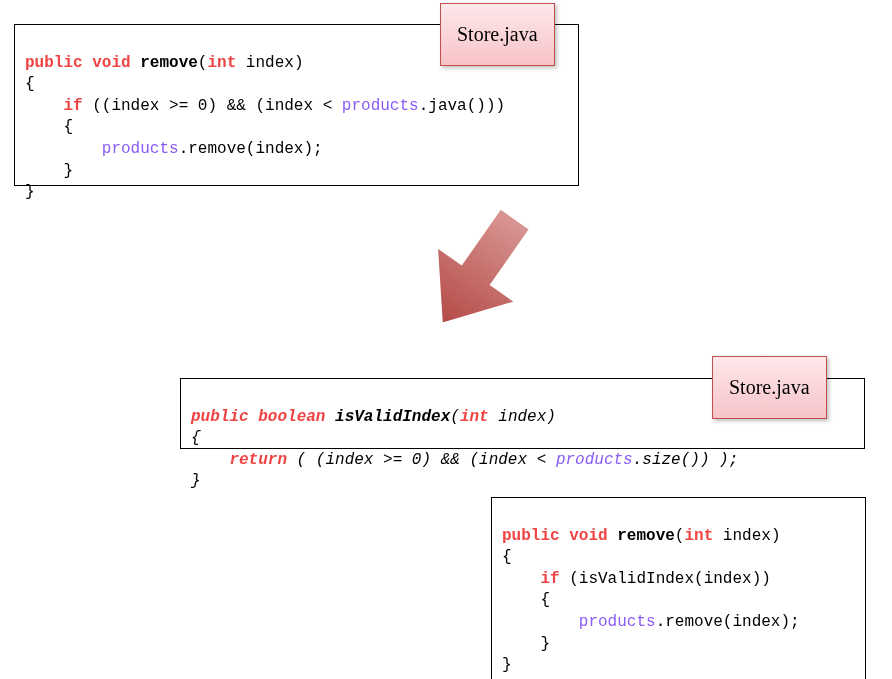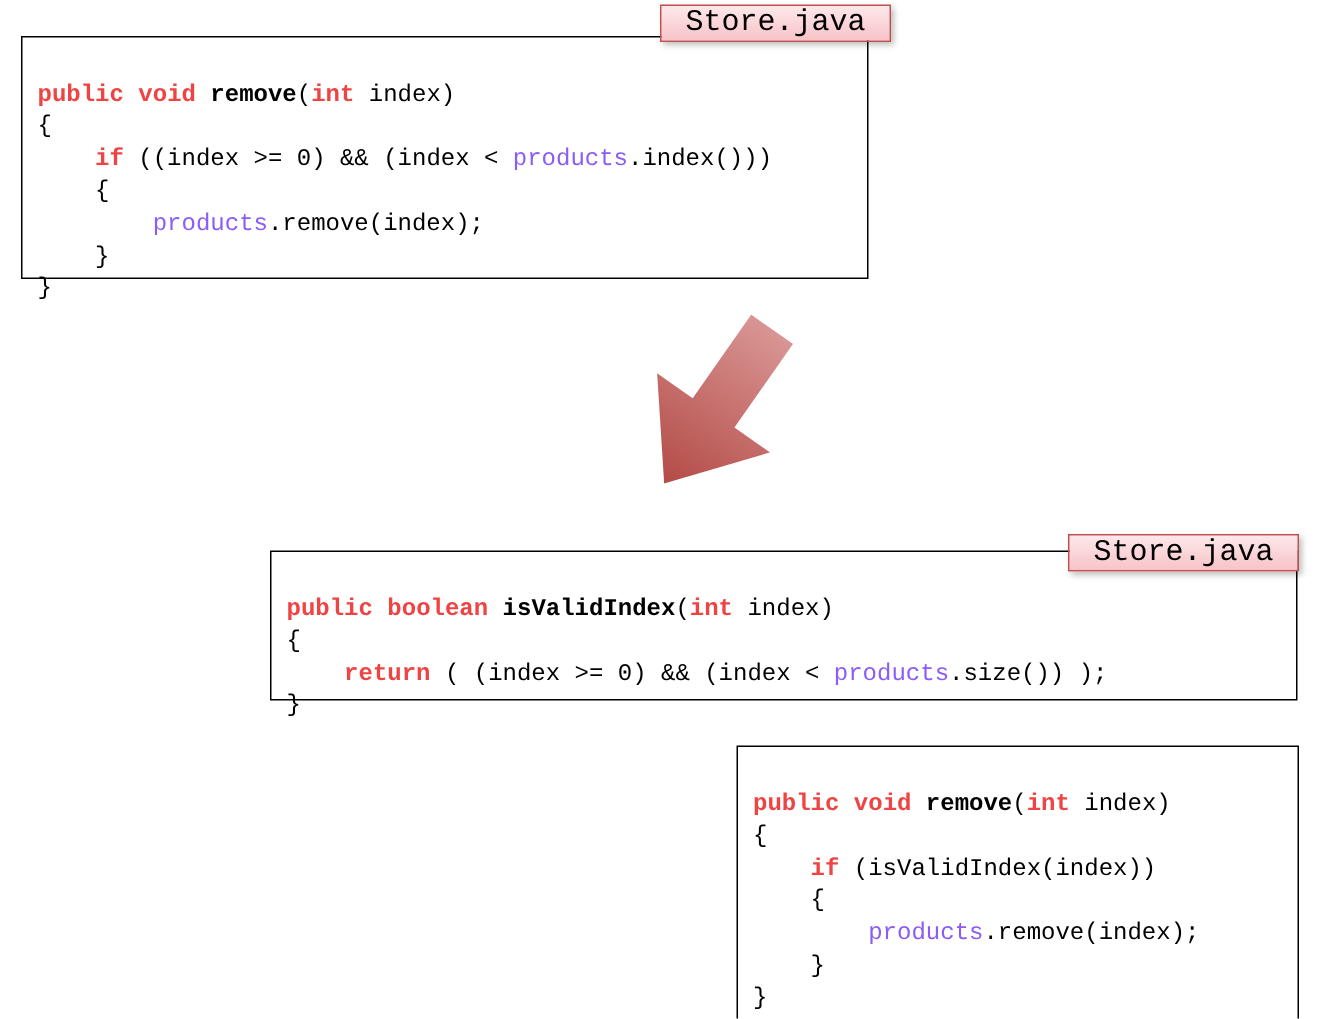--- a/index.html
+++ b/index.html
@@ -19,40 +19,40 @@
     padding: 6px 10px 6px 10px;
     white-space: pre;
     line-height: 1.35;
     box-sizing: border-box;
   }
   .label-tag {
     position: absolute;
     background: linear-gradient(#fde8ea, #f7c3c8);
     border: 1px solid #c0504d;
     color: #000;
-    font-family: Liberation Mono, monospace;
+    font-family: Liberation Serif, serif;
     font-size: 20px;
-    padding: 0 16px;
+    padding: 19px 16px;
     box-shadow: 2px 2px 4px rgba(0,0,0,0.25);
   }
   .kw { color: #ef4444; font-weight: bold; }
   .name { font-weight: bold; }
   .obj { color: #8b5cf6; }
   .num { }
   .arrow-wrap {
     position: absolute;
   }
 </style>
 </head>
 <body>
 
 <div class="code-box" style="left:14px; top:24px; width:565px; height:162px;">
 <span class="kw">public</span> <span class="kw">void</span> <span class="name">remove</span><span>(</span><span class="kw">int</span><span> index)</span>
 <span>{</span>
-<span>    </span><span class="kw">if</span><span> ((index &gt;= </span><span class="num">0</span><span>) &amp;&amp; (index &lt; </span><span class="obj">products</span><span>.index()))</span>
+<span>    </span><span class="kw">if</span><span> ((index &gt;= </span><span class="num">0</span><span>) &amp;&amp; (index &lt; </span><span class="obj">products</span><span>.java()))</span>
 <span>    {</span>
 <span>        </span><span class="obj">products</span><span>.remove(index);</span>
 <span>    }</span>
 <span>}</span>
 </div>
 <div class="label-tag" style="left:440px; top:3px;">Store.java</div>
 
 <div class="arrow-wrap" style="left:398px; top:195px;">
 <svg width="160" height="155" viewBox="0 0 160 155">
   <defs>
@@ -60,21 +60,21 @@
       <stop offset="0%" stop-color="#d99694"></stop>
       <stop offset="100%" stop-color="#b34a46"></stop>
     </linearGradient>
   </defs>
   <g transform="rotate(35 80 77)">
     <path d="M 62 12 L 98 12 L 98 80 L 128 80 L 80 140 L 32 80 L 62 80 Z" fill="url(#g1)" stroke="#ffffff" stroke-width="2"></path>
   </g>
 </svg>
 </div>
 
-<div class="code-box" style="left:180px; top:367px; width:685px; height:100px;">
+<div class="code-box" style="left:180px; top:378px; width:685px; height:71px;font-style:italic;">
 <span class="kw">public</span> <span class="kw">boolean</span> <span class="name">isValidIndex</span><span>(</span><span class="kw">int</span><span> index)</span>
 <span>{</span>
 <span>    </span><span class="kw">return</span><span> ( (index &gt;= </span><span class="num">0</span><span>) &amp;&amp; (index &lt; </span><span class="obj">products</span><span>.size()) );</span>
 <span>}</span>
 </div>
 <div class="label-tag" style="left:712px; top:356px;">Store.java</div>
 
 <div class="code-box" style="left:491px; top:497px; width:375px; height:194px;">
 <span class="kw">public</span> <span class="kw">void</span> <span class="name">remove</span><span>(</span><span class="kw">int</span><span> index)</span>
 <span>{</span>

